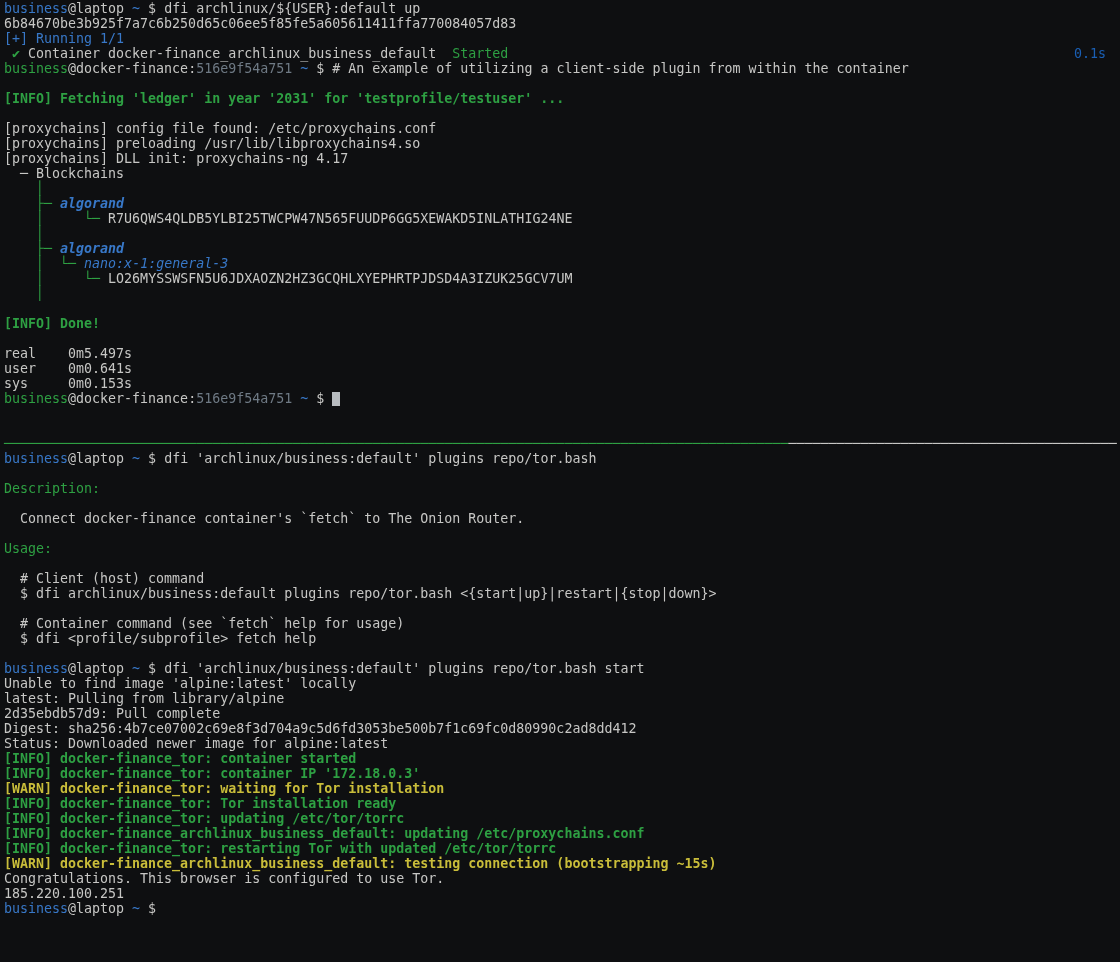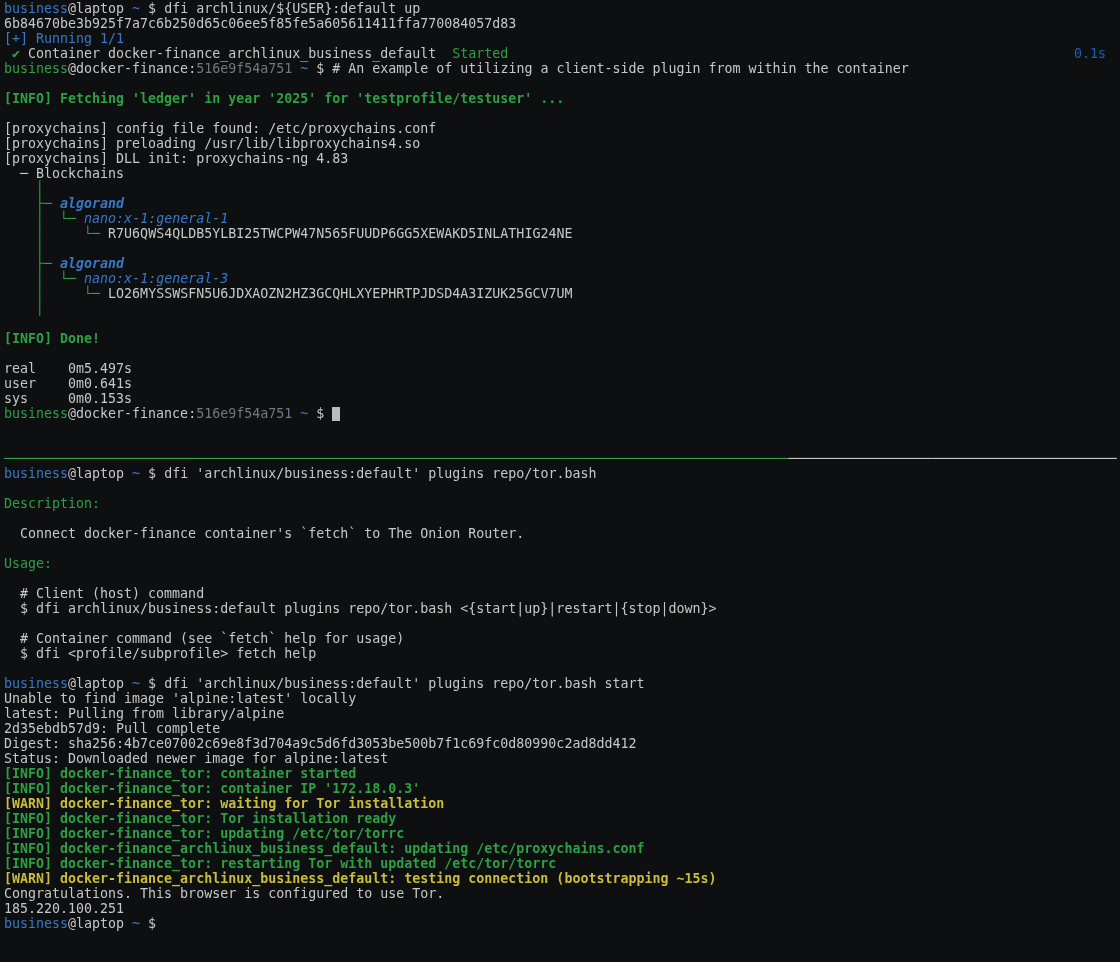--- a/index.html
+++ b/index.html
@@ -29,29 +29,28 @@
 </head>
 <body>
 
 <div class="screen" style="--bg: #0e0f11; --fg: #c7c7c5; --green: #2ea043; --blue: #3878c8; --dblue: #1a5fb4; --yellow: #c9bd3a; --gray: #6f7a85; --cursor: #b8bcc0;">
     <div class="line"><span class="fg blue">business</span><span class="fg fg">@laptop </span><span class="fg blue">~</span><span class="fg fg"> $ dfi archlinux/${USER}:default up</span></div>
     <div class="line"><span class="fg fg">6b84670be3b925f7a7c6b250d65c06ee5f85fe5a605611411ffa770084057d83</span></div>
     <div class="line"><span class="fg blue">[+] Running 1/1</span></div>
     <div class="line"><span class="fg fg"> </span><span class="fg green">✔</span><span class="fg fg"> Container docker-finance_archlinux_business_default  </span><span class="fg green">Started</span><span class="right-align"><span class="fg dblue">0.1s</span></span></div>
     <div class="line"><span class="fg green">business</span><span class="fg fg">@docker-finance:</span><span class="fg gray">516e9f54a751</span><span class="fg fg"> </span><span class="fg blue">~</span><span class="fg fg"> $ # An example of utilizing a client-side plugin from within the container</span></div>
     <div class="line"></div>
-    <div class="line"><span class="fg green b">[INFO] Fetching 'ledger' in year '2025' for 'testprofile/testuser' ...</span></div>
+    <div class="line"><span class="fg green b">[INFO] Fetching 'ledger' in year '2031' for 'testprofile/testuser' ...</span></div>
     <div class="line"></div>
     <div class="line"><span class="fg fg">[proxychains] config file found: /etc/proxychains.conf</span></div>
     <div class="line"><span class="fg fg">[proxychains] preloading /usr/lib/libproxychains4.so</span></div>
-    <div class="line"><span class="fg fg">[proxychains] DLL init: proxychains-ng 4.83</span></div>
+    <div class="line"><span class="fg fg">[proxychains] DLL init: proxychains-ng 4.17</span></div>
     <div class="line"><span class="fg fg">  ─ Blockchains</span></div>
     <div class="line"><span class="fg fg">    </span><span class="fg green">│</span></div>
     <div class="line"><span class="fg fg">    </span><span class="fg green">├─</span><span class="fg fg"> </span><span class="fg blue b i">algorand</span></div>
-    <div class="line"><span class="fg fg">    </span><span class="fg green">│</span><span class="fg fg">  </span><span class="fg green">└─</span><span class="fg fg"> </span><span class="fg blue i">nano:x-1:general-1</span></div>
     <div class="line"><span class="fg fg">    </span><span class="fg green">│</span><span class="fg fg">     </span><span class="fg green">└─</span><span class="fg fg"> R7U6QWS4QLDB5YLBI25TWCPW47N565FUUDP6GG5XEWAKD5INLATHIG24NE</span></div>
     <div class="line"><span class="fg fg">    </span><span class="fg green">│</span></div>
     <div class="line"><span class="fg fg">    </span><span class="fg green">├─</span><span class="fg fg"> </span><span class="fg blue b i">algorand</span></div>
     <div class="line"><span class="fg fg">    </span><span class="fg green">│</span><span class="fg fg">  </span><span class="fg green">└─</span><span class="fg fg"> </span><span class="fg blue i">nano:x-1:general-3</span></div>
     <div class="line"><span class="fg fg">    </span><span class="fg green">│</span><span class="fg fg">     </span><span class="fg green">└─</span><span class="fg fg"> LO26MYSSWSFN5U6JDXAOZN2HZ3GCQHLXYEPHRTPJDSD4A3IZUK25GCV7UM</span></div>
     <div class="line"><span class="fg fg">    </span><span class="fg green">│</span></div>
     <div class="line"></div>
     <div class="line"><span class="fg green b">[INFO] Done!</span></div>
     <div class="line"></div>
     <div class="line"><span class="fg fg">real    0m5.497s</span></div>

